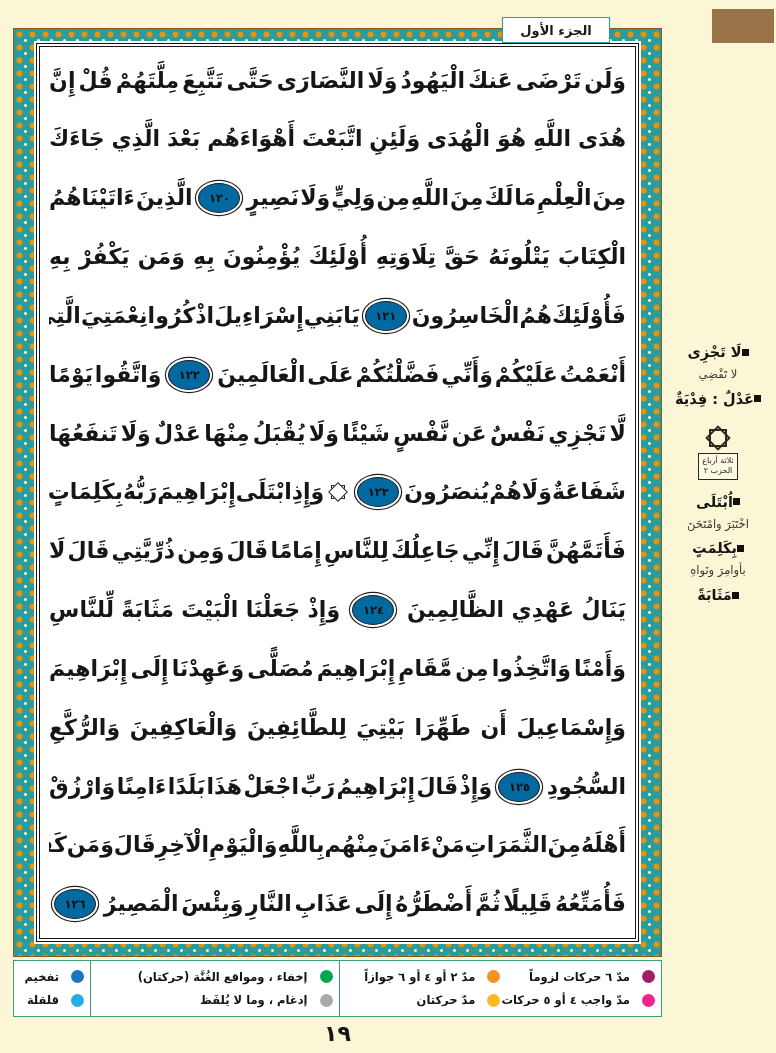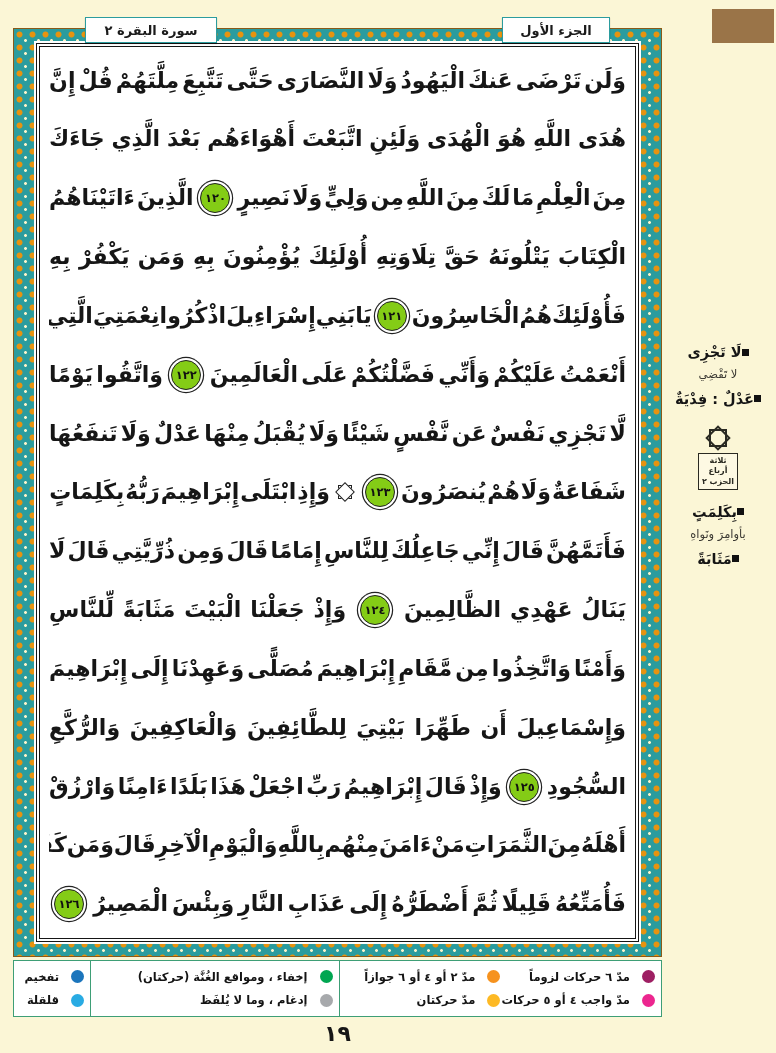--- a/index.html
+++ b/index.html
@@ -31,41 +31,41 @@
          font-weight:bold; font-size:13px; color:#1b1b1b; box-shadow:0 1px 1px rgba(0,0,0,.25); }
   .tab-surah { left:85px; top:17px; width:132px; }
   .tab-juz  { left:502px; top:17px; width:108px; }
 
   
   .qlines { position:absolute; inset:8px 12px; display:flex; flex-direction:column;
             justify-content:space-between; direction:rtl; overflow:hidden; }
   .qline { display:flex; flex-direction:row; justify-content:space-between; align-items:center;
            height:57px; overflow:hidden; }
   .qword { font-size:22px; font-weight:bold; color:#161616; white-space:nowrap; line-height:1; }
-  .ayah { flex:none; width:30px; height:30px; border-radius:50%; border:1.6px solid #222;
-          box-shadow:0 0 0 2px #fff, 0 0 0 3.2px #222; background:#84cc16; margin:16px 5px;
+  .ayah { flex:none; width:42px; height:30px; border-radius:50%; border:1.6px solid #222;
+          box-shadow:0 0 0 2px #fff, 0 0 0 3.2px #222; background:#0369a1; margin:16px 5px;
           display:flex; align-items:center; justify-content:center;
           font-size:11.5px; font-weight:bold; color:#111; }
   .hizb { flex:none; position:relative; width:20px; height:20px; margin:0 4px; }
   .hizb::before, .hizb::after { content:""; position:absolute; inset:3px; border:1.6px solid #222; background:#fff; }
   .hizb::after { transform:rotate(45deg); }
 
   
   .margin-col { position:absolute; left:664px; top:344px; width:108px; direction:rtl; text-align:center; }
   .m-note { margin-bottom:7px; }
   .m-word-row { display:flex; align-items:center; justify-content:center; margin-bottom:3px; }
   .m-bullet { flex:none; width:7px; height:7px; background:#111; }
   .m-word { font-size:14.5px; font-weight:bold; color:#151515; white-space:nowrap; }
   .m-gloss { font-size:11.5px; color:#3c3a33; line-height:1.55; min-height:2px;margin-top:6px; }
   .hizb-ornament { margin:10px auto 14px; width:60px; text-align:center; }
   .orn-knot { position:relative; width:26px; height:26px; margin:0 auto 2px; }
   .orn-knot::before, .orn-knot::after { content:""; position:absolute; inset:4px; border:2px solid #2a2a22; }
   .orn-knot::after { transform:rotate(45deg); }
   .orn-box { width:40px; margin:0 auto; border:1.4px solid #2a2a22; background:#fdf9e3;
-             font-size:8px; font-weight:bold; color:#2a2a22; line-height:1.3; padding:2px 1px; }
+             font-size:8px; font-weight:normal; color:#2a2a22; line-height:1.3; padding:2px 1px; }
 
   
   .legend { position:absolute; left:13px; top:960px; width:649px; height:57px;
             background:#fff; border:1px solid #3e9e76; display:flex; direction:rtl; }
   .lg-section { height:100%; padding:4px 6px; border-left:1px solid #3e9e76; }
   .lg-section:last-child { border-left:none; }
   .lg-mad { width:327px; display:grid; grid-template-columns:1fr 1fr; grid-auto-rows:1fr; align-items:center; }
   .lg-ghunnah { width:252px; display:grid; grid-auto-rows:1fr; align-items:center; }
   .lg-letters { width:77px; display:grid; grid-auto-rows:1fr; align-items:center; }
   .lg-entry { display:flex; align-items:center; gap:12px; direction:rtl; }
@@ -76,23 +76,20 @@
   .page-number { position:absolute; left:13px; top:1021px; width:649px; text-align:center;
                  font-size:22px; font-weight:bold; color:#161616; }
 </style>
 </head>
 <body>
 
 <div class="root">
 
   <div class="bookmark"></div>
 
-  <div class="tab tab-surah">
-    <span>سورة البقرة ٢</span>
-  </div>
   <div class="tab tab-juz">
     <span>الجزء الأول</span>
   </div>
 
   <div class="mushaf-page">
     <div class="page-white">
       <div class="text-frame">
         <div class="qlines">
             <div class="qline">
               <span class="qword">وَلَن</span>
@@ -308,20 +305,27 @@
     <div class="hizb-ornament">
       <div class="orn-knot"></div>
       <div class="orn-box">
         <div>ثلاثة أرباع</div>
         <div>الحزب ٢</div>
       </div>
     </div>
 
     <div>
 
+        <div class="m-note">
+          <div class="m-word-row">
+            <span class="m-bullet"></span>
+            <span class="m-word">اُبْتَلَى</span>
+          </div>
+          <div class="m-gloss">اخْتَبَرَ وامْتَحَنَ</div>
+        </div>
 
         <div class="m-note">
           <div class="m-word-row">
             <span class="m-bullet"></span>
             <span class="m-word">بِكَلِمَتٍ</span>
           </div>
           <div class="m-gloss">بأوامِرَ ونَواهِ</div>
         </div>
 
         <div class="m-note">

